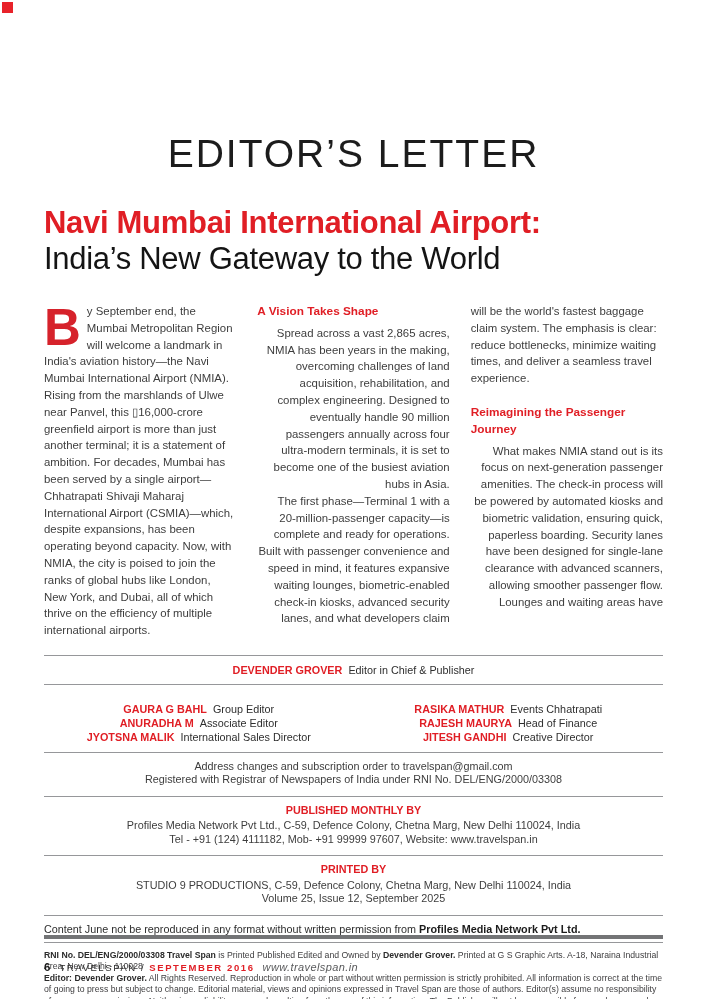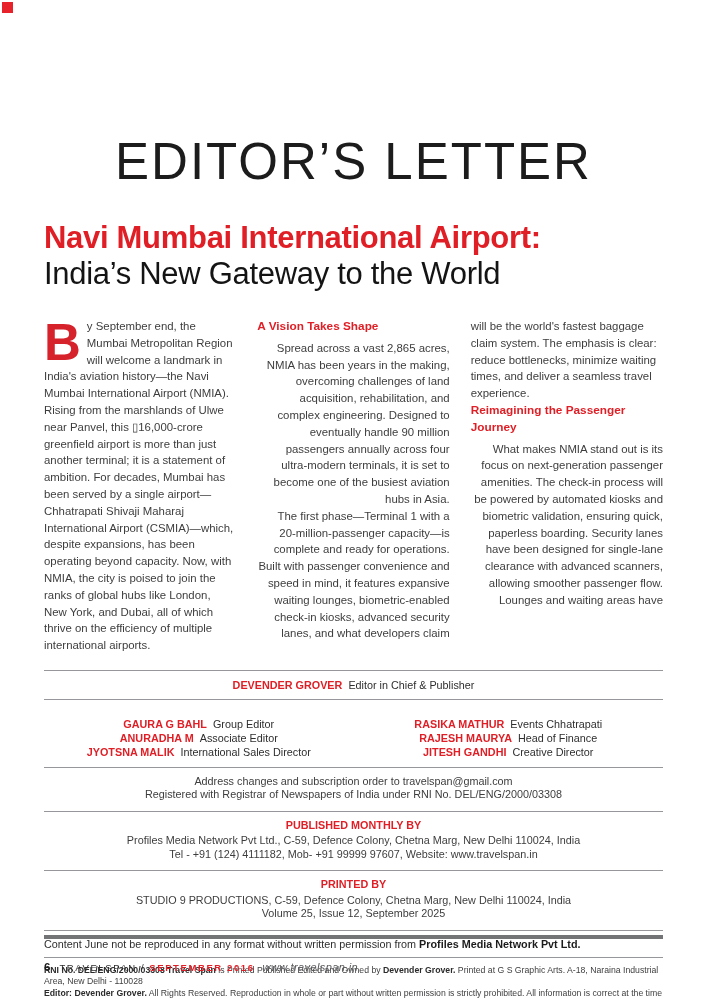--- a/index.html
+++ b/index.html
@@ -6,37 +6,37 @@
   html,body { background:#e9e9e9; }
   .page {
     position:relative; width:707px; height:999px; margin:0 auto;
     background:#ffffff; overflow:hidden;
     font-family:"Liberation Sans", sans-serif; color:#3d3d3d;
   }
   .cursor-marker { position:absolute; left:2px; top:2px; width:11px; height:11px; background:#e8222a; }
 
   .title {
     padding-top:132px; text-align:center;
-    font-size:51px; font-weight:400; letter-spacing:2px; color:#1c1c1c;
+    font-size:39px; font-weight:400; letter-spacing:2px; color:#1c1c1c;
   }
 
   .headlines { margin:30px 44px 0; }
   .headline-red  { color:#e01e25; font-weight:700; font-size:31px; line-height:34px; letter-spacing:-0.3px; }
   .headline-black{ color:#141414; font-weight:400; font-size:31px; line-height:38px; letter-spacing:-0.3px; }
 
   .columns { display:flex; gap:21px; margin:25px 44px 0; font-size:11.4px; line-height:16.8px; }
   .col { flex:1; min-width:0; }
   .col p { margin:0; }
   .indent { text-indent:15px;text-align:right; }
   .dropcap {
     float:left; color:#d6222b; font-weight:700;
     font-size:51px; line-height:41px; margin:4px 6px 0 0;
   }
   .col-heading { color:#e01e25; font-weight:700; font-size:11.8px; line-height:16.8px; margin-bottom:5px; }
-  .col-heading.spaced { }
+  .col-heading.spaced { margin-top:17px; }
 
   .masthead { margin:16px 44px 0; }
   .rule { border:0; border-top:1px solid #96979a; }
   .chief-row { text-align:center; padding:8px 0; font-size:10.8px; }
   .name { color:#e01e25; font-weight:700; }
   .role { color:#2e2e2e; margin-left:6px; }
   .people { display:flex; padding:5px 0 8px;margin-top:12px; }
   .people-col { flex:1; text-align:center; font-size:10.8px; line-height:14px; }
   .center-block { text-align:center; padding:7px 0 9px; font-size:10.8px; line-height:13.5px; }
   .pub-heading { color:#e01e25; font-weight:700; margin-bottom:2px; }

